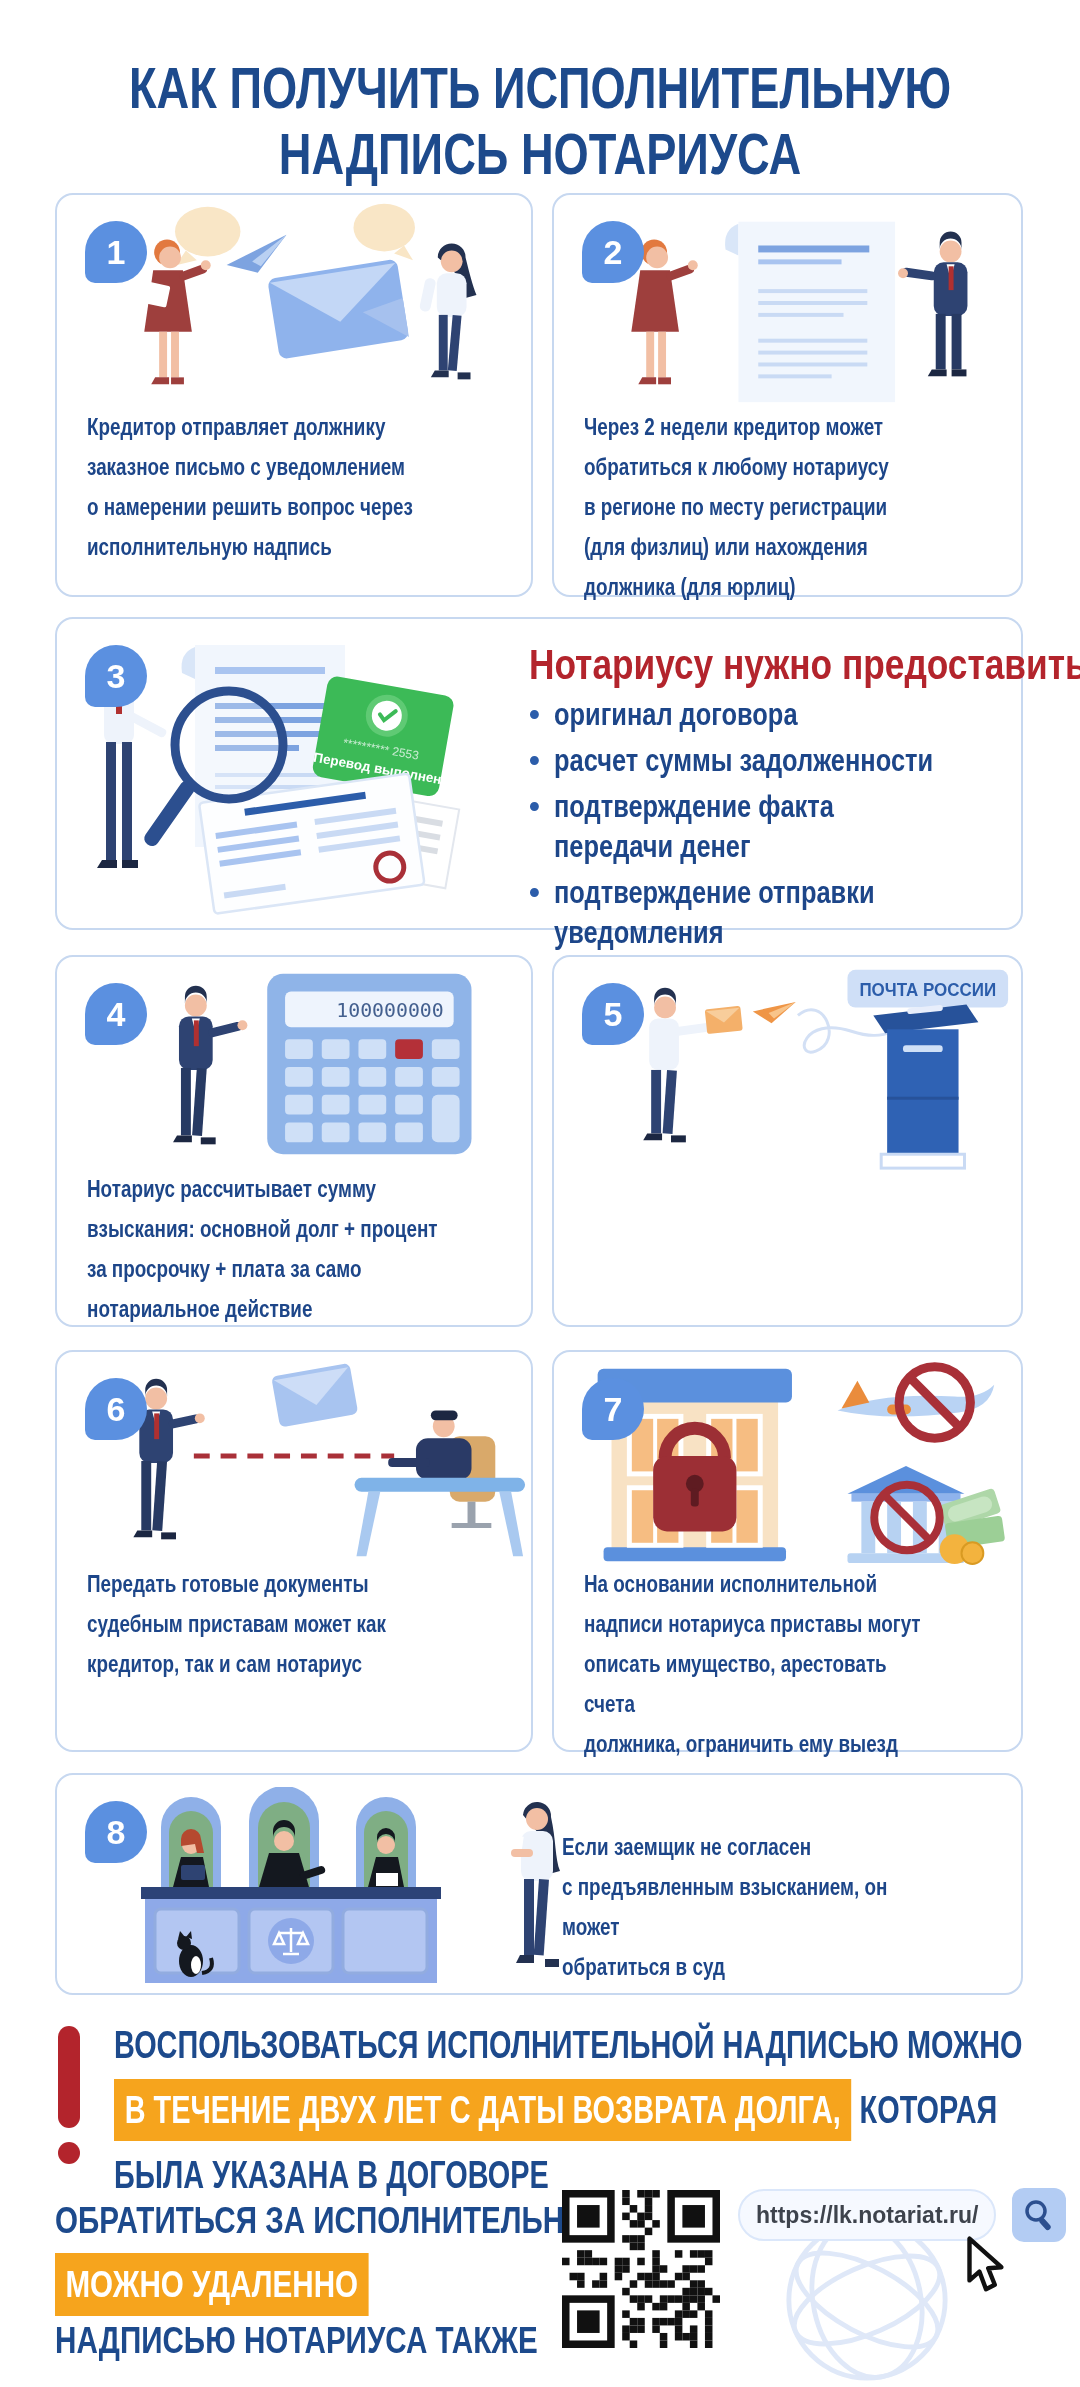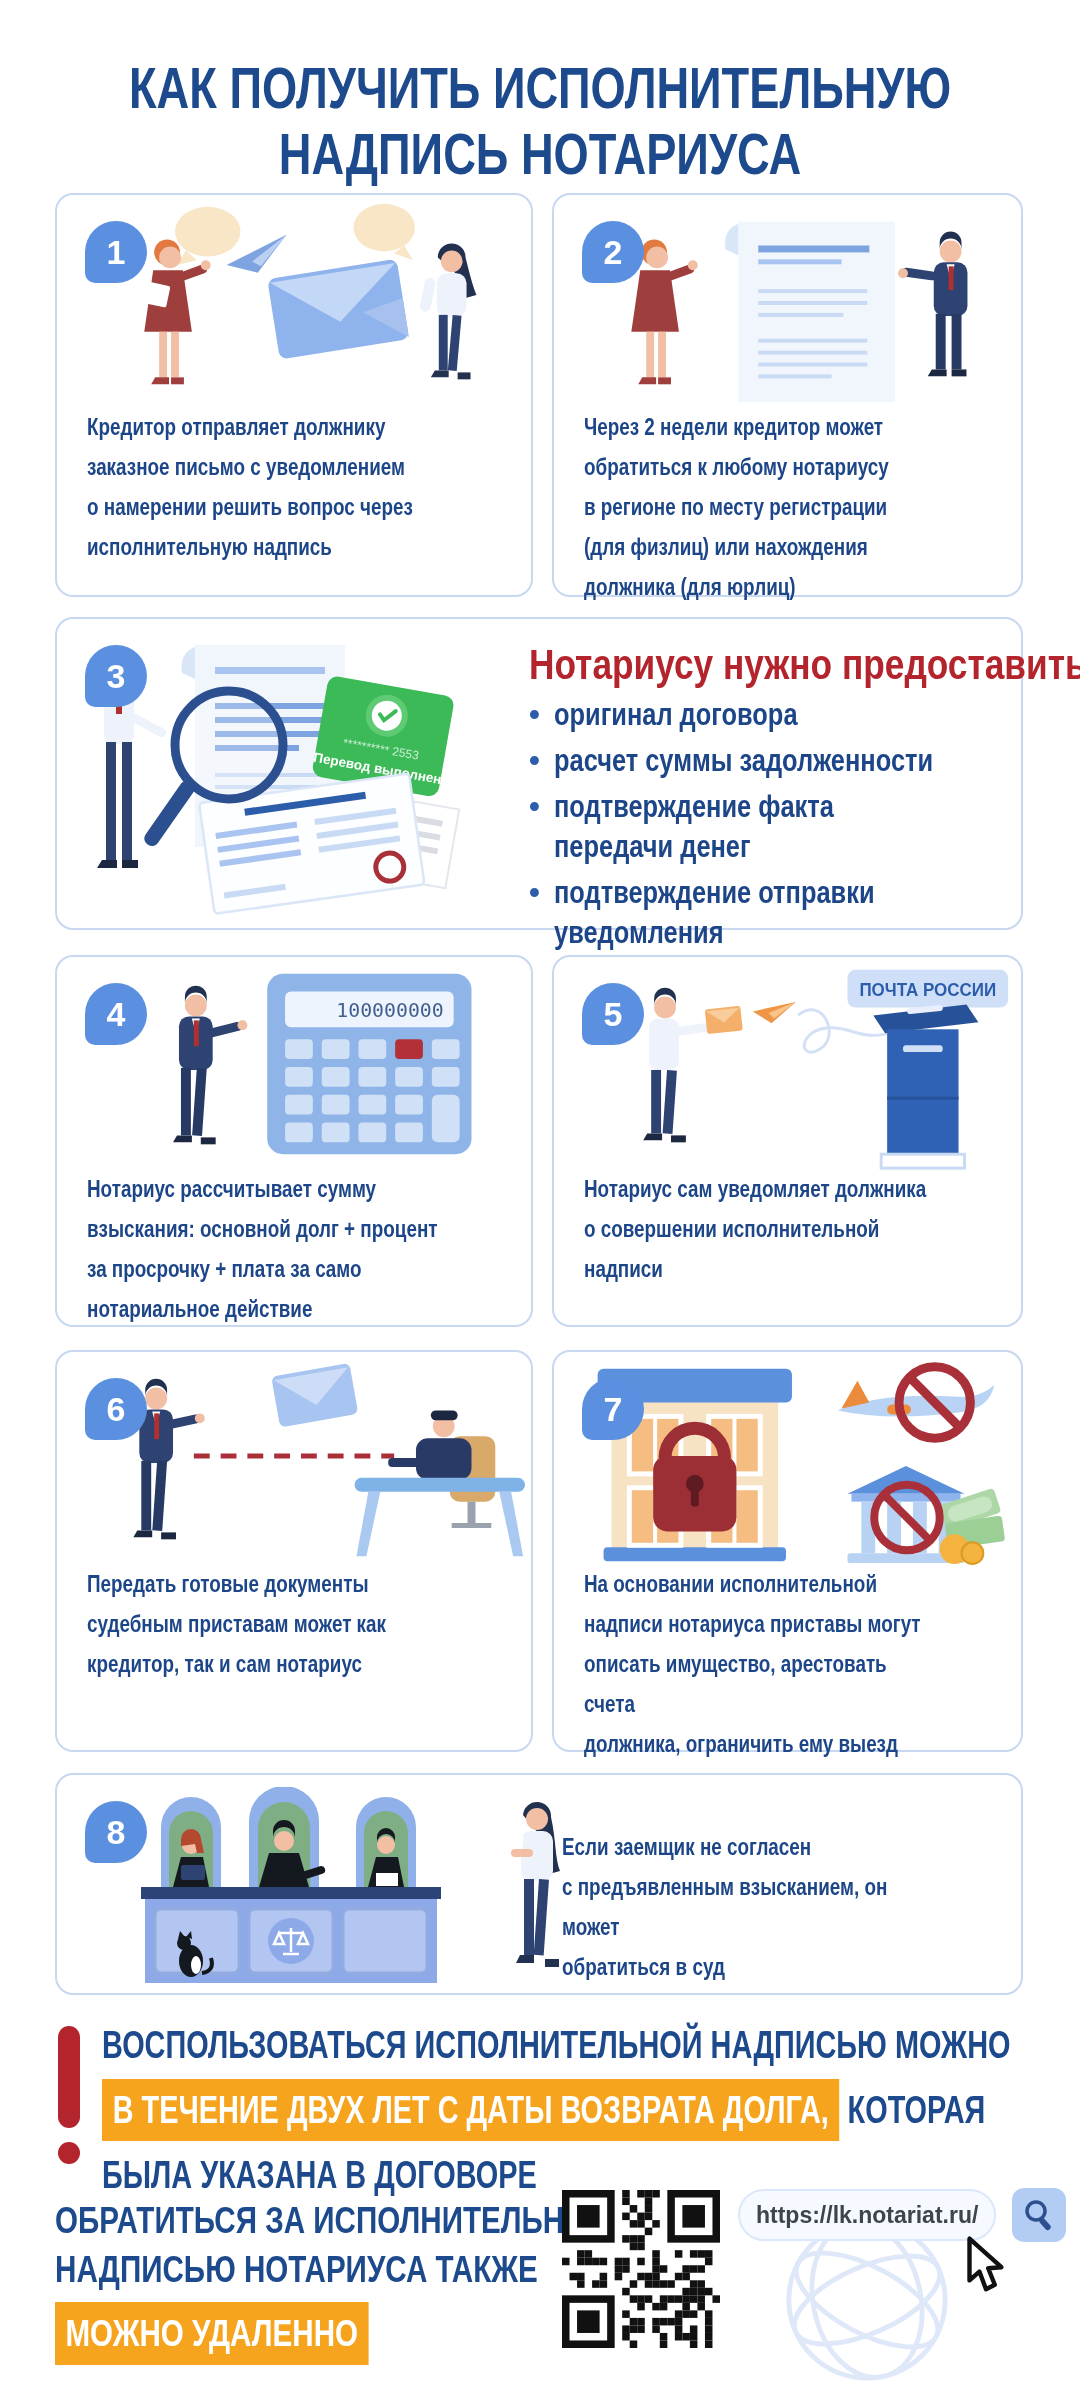--- a/index.html
+++ b/index.html
@@ -26,21 +26,21 @@
   .c3-head>span{display:inline-block;transform:scaleX(.82);transform-origin:0 0;white-space:nowrap;}
   .c3-list{margin:10px 0 0;padding:0;list-style:none;}
   .c3-list li{display:flex;gap:14px;margin-bottom:6px;color:var(--c-text,#1d4689);
               font-size:31px;line-height:40px;font-weight:bold;}
   .c3-list .dot{flex:0 0 auto;color:#2c5daa;}
   .c3-list .t{display:inline-block;white-space:pre-line;transform:scaleX(.82);transform-origin:0 0;}
   
   .c8 .illu{left:84px;top:12px;width:470px;height:198px;}
   .c8 .step-text{left:505px;top:52px;}
   
-  .warning{position:absolute;left:58px;top:2022px;width:980px;display:flex;gap:22px;}
+  .warning{position:absolute;left:58px;top:2022px;width:980px;display:flex;gap:34px;}
   .excl{display:flex;flex-direction:column;align-items:center;padding-top:4px;}
   .excl-bar{width:22px;height:102px;border-radius:11px;background:var(--c-red,#b3242c);}
   .excl-dot{width:22px;height:22px;border-radius:50%;background:var(--c-red,#b3242c);margin-top:14px;}
   .warn-line{color:var(--c-title,#1d4a8c);font-size:38px;line-height:46px;font-weight:bold;margin-bottom:11px;}
   .warn-line>span{display:inline-block;transform:scaleX(.76);transform-origin:0 0;white-space:nowrap;}
   .hl{background:var(--c-orange,#f6a41d);color:#fff;padding:8px 14px;display:inline-block;}
   
   .f-text{position:absolute;left:55px;top:2196px;color:var(--c-title,#1d4a8c);
           font-size:37px;line-height:49px;font-weight:bold;}
   .f-text .row>span{display:inline-block;transform:scaleX(.8);transform-origin:0 0;white-space:nowrap;}
@@ -325,23 +325,20 @@
       <path d="M246,58 c26,-22 46,26 18,36 c-22,8 -14,-36 36,-20 c18,6 30,5 42,0" stroke="#d3e0f5" stroke-width="3" fill="none"></path>
       <g>
         <polygon points="322,58 416,47 428,65 334,76" fill="#27529a"></polygon>
         <rect x="356" y="51" width="36" height="6" rx="3" fill="#e8eefb" transform="rotate(-6 356 51)"></rect>
         <rect x="336" y="72" width="72" height="126" fill="#2f62b4"></rect>
         <rect x="352" y="88" width="40" height="7" rx="3" fill="#cfe0f7"></rect>
         <rect x="336" y="140" width="72" height="3" fill="#27529a"></rect>
         <rect x="330" y="198" width="84" height="14" fill="none" stroke="#c9daf4" stroke-width="3"></rect>
       </g>
     </svg>
-    <div class="step-text"><span>Нотариус сам уведомляет должника
-о совершении исполнительной
-надписи</span></div>
   </div>
 
   <div class="card" style="left:55px;top:1350px;width:478px;height:402px;">
     <div class="badge">
         <span>6</span>
       </div>
     <svg class="illu" viewBox="0 0 478 215">
       <g>
         <circle cx="100" cy="46" r="11" fill="#f2bfa4"></circle>
         <path d="M89,44 a11,11 0 0 1 22,0 l0,-7 a11,11 0 0 0 -22,0 z" fill="#233150"></path>
@@ -518,22 +515,22 @@
     </div>
     <div class="warn-text">
       <div class="warn-line"><span>ВОСПОЛЬЗОВАТЬСЯ ИСПОЛНИТЕЛЬНОЙ НАДПИСЬЮ МОЖНО</span></div>
       <div class="warn-line"><span><span class="hl">В ТЕЧЕНИЕ ДВУХ ЛЕТ С ДАТЫ ВОЗВРАТА ДОЛГА,</span><span> КОТОРАЯ</span></span></div>
       <div class="warn-line"><span>БЫЛА УКАЗАНА В ДОГОВОРЕ</span></div>
     </div>
   </div>
 
   <div class="f-text">
     <div class="row"><span>ОБРАТИТЬСЯ ЗА ИСПОЛНИТЕЛЬНОЙ</span></div>
+    <div class="row"><span><span class="f-hl">МОЖНО УДАЛЕННО</span></span></div>
     <div class="row"><span>НАДПИСЬЮ НОТАРИУСА ТАКЖЕ</span></div>
-    <div class="row"><span><span class="f-hl">МОЖНО УДАЛЕННО</span></span></div>
   </div>
 
   <svg id="qr" class="qr" viewBox="0 0 158 158">
       <rect x="0" y="0" width="52.666666666666664" height="52.666666666666664" fill="#111"></rect>
       <rect x="7.523809523809524" y="7.523809523809524" width="37.61904761904762" height="37.61904761904762" fill="#fff"></rect>
       <rect x="15.047619047619047" y="15.047619047619047" width="22.57142857142857" height="22.57142857142857" fill="#111"></rect>
       <rect x="105.33333333333333" y="0" width="52.666666666666664" height="52.666666666666664" fill="#111"></rect>
       <rect x="112.85714285714286" y="7.523809523809524" width="37.61904761904762" height="37.61904761904762" fill="#fff"></rect>
       <rect x="120.38095238095238" y="15.047619047619047" width="22.57142857142857" height="22.57142857142857" fill="#111"></rect>
       <rect x="0" y="105.33333333333333" width="52.666666666666664" height="52.666666666666664" fill="#111"></rect>

